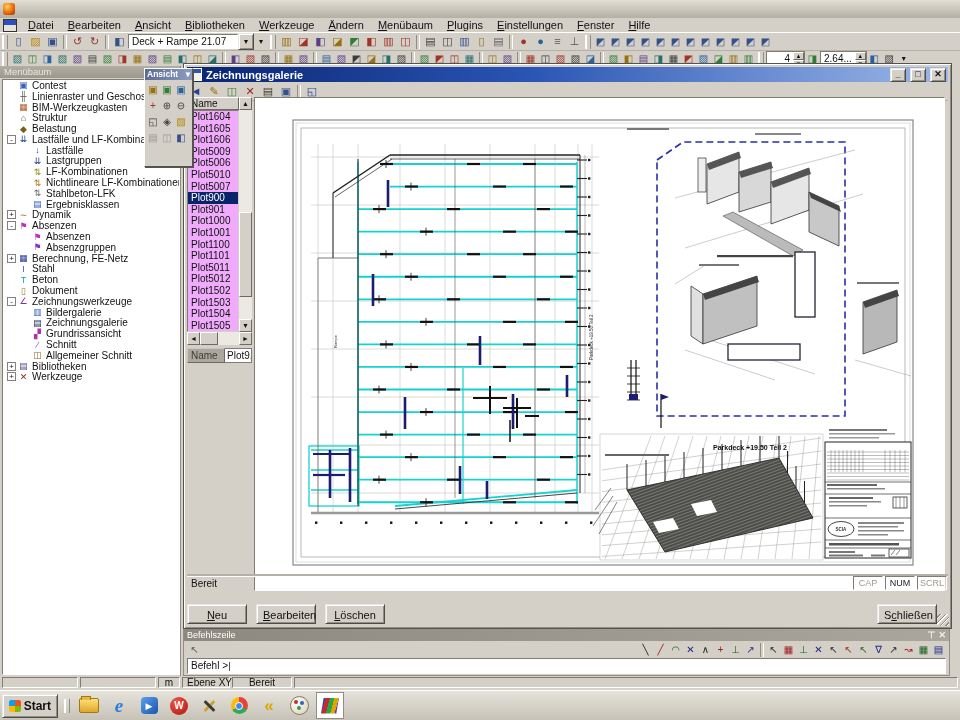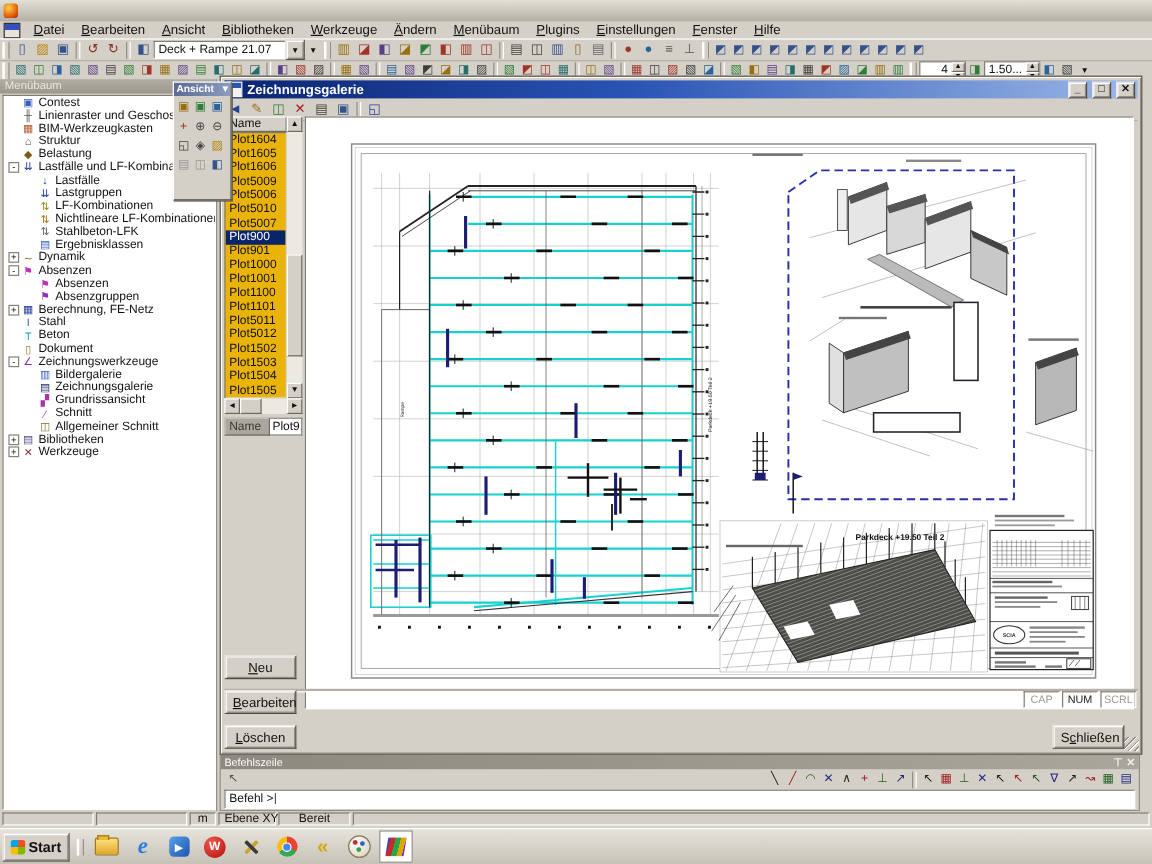--- a/index.html
+++ b/index.html
@@ -60,21 +60,21 @@
              background:linear-gradient(90deg,#0a2472,#2a55b4 45%,#9cb8e8);color:#fff;
              display:flex;align-items:center;gap:4px;padding:0 2px;font-weight:bold;font-size:11px;}
   #gal-doc-icon{width:11px;height:11px;background:linear-gradient(180deg,#2a55b4 40%,#f4f2ea 40%);border:1px solid #fff;}
   .wbtn{width:14px;height:12px;font-size:9px;line-height:11px;font-weight:bold;color:#111;flex:none;}
   #gal-toolbar{position:absolute;left:3px;top:19px;right:3px;height:17px;display:flex;align-items:center;
                border-bottom:1px solid #b5b1a9;}
   #gal-toolbar .ti{width:18px;height:15px;font-size:11px;}
   
   #plot-header{position:absolute;left:3px;top:33px;width:52px;height:13px;background:#d4d0c8;
                border:1px solid;border-color:#fff #6d6a62 #6d6a62 #fff;font-size:10px;padding-left:3px;line-height:12px;box-sizing:border-box;}
-  #plot-list{position:absolute;left:3px;top:46px;width:52px;height:222px;background:#eab308;overflow:hidden;
+  #plot-list{position:absolute;left:3px;top:46px;width:52px;height:222px;background:#f0abfc;overflow:hidden;
              border:1px solid;border-color:#7f7c74 #d4d0c8 #d4d0c8 #7f7c74;box-sizing:border-box;}
   .plot-row{height:11.6px;line-height:11.6px;font-size:10px;padding-left:3px;white-space:nowrap;}
   .plot-row.sel{background:#0a246a;color:#fff;}
   .vscroll{position:absolute;left:55px;top:33px;width:13px;height:235px;background:#ece9e2;}
   .sbtn{position:absolute;left:0;width:13px;height:13px;background:#d4d0c8;font-size:7px;text-align:center;line-height:12px;box-sizing:border-box;}
   .sthumb{position:absolute;left:0;width:13px;background:#d4d0c8;box-sizing:border-box;}
   .hscroll{position:absolute;left:3px;top:268px;width:65px;height:13px;background:#ece9e2;display:flex;}
   .hscroll .hb{width:13px;height:13px;background:#d4d0c8;font-size:7px;text-align:center;line-height:12px;box-sizing:border-box;flex:none;}
   .hscroll .hthumb{width:18px;height:13px;background:#d4d0c8;box-sizing:border-box;flex:none;}
   #prop-grid{position:absolute;left:3px;top:284px;width:65px;height:15px;display:flex;font-size:10px;}
@@ -84,21 +84,21 @@
   
   #canvas{position:absolute;left:70px;top:33px;width:691px;height:494px;background:#fff;
           border:1px solid;border-color:#7f7c74 #fff #fff #7f7c74;box-sizing:border-box;}
   
   #gal-status{position:absolute;left:3px;bottom:37px;right:3px;height:14px;font-size:10px;line-height:14px;
               padding-left:4px;border-top:1px solid #fff;box-shadow:0 -2px 0 #b5b1a9;}
   .indics{position:absolute;right:4px;bottom:38px;display:flex;gap:2px;}
   .ind{min-width:24px;padding:0 2px;height:12px;font-size:9px;line-height:12px;text-align:center;
        border:1px solid;border-color:#7f7c74 #fff #fff #7f7c74;color:#222;}
   .ind.off{color:#9d998f;}
-  #gal-buttons{position:absolute;left:3px;bottom:4px;display:flex;gap:9px;flex-direction:column;}
+  #gal-buttons{position:absolute;left:3px;bottom:4px;display:flex;gap:9px;}
   #gal-buttons .btn,#close-btn{width:60px;height:20px;line-height:18px;}
   #close-btn{position:absolute;right:14px;bottom:4px;}
   #resize-grip{position:absolute;right:2px;bottom:2px;width:12px;height:12px;
       background:repeating-linear-gradient(135deg,transparent 0 2px,#928e86 2px 3px,#fff 3px 4px);}
   
   #cmdwin{left:183px;top:628px;width:767px;height:48px;background:#d4d0c8;border:1px solid #928e86;box-sizing:border-box;}
   #cmd-title{height:12px;background:linear-gradient(90deg,#8d897f,#aaa69c);color:#fff;font-size:9px;
              display:flex;align-items:center;justify-content:space-between;padding:0 3px;}
   #cmd-title .wctl{display:flex;gap:3px;color:#f2f0ea;font-size:9px;font-weight:bold;}
   #cmd-toolbar{height:17px;display:flex;align-items:center;padding:0 3px;}
@@ -264,21 +264,21 @@
       <span class="grip"></span>
       <span class="spinbox">
         <span class="v">4</span>
         <span class="spin">
           <span>▲</span>
           <span>▼</span>
         </span>
       </span>
       <span class="ti ti-sm" style="color: rgb(47, 125, 54);">◨</span>
       <span class="spinbox">
-        <span class="v">1.50...</span>
+        <span class="v">2.64...</span>
         <span class="spin">
           <span>▲</span>
           <span>▼</span>
         </span>
       </span>
       <span class="ti ti-sm" style="color: rgb(40, 99, 156);">◧</span>
       <span class="ti ti-sm" style="color: rgb(60, 60, 60);">▧</span>
       <span class="dd">▾</span>
     </div>
 

